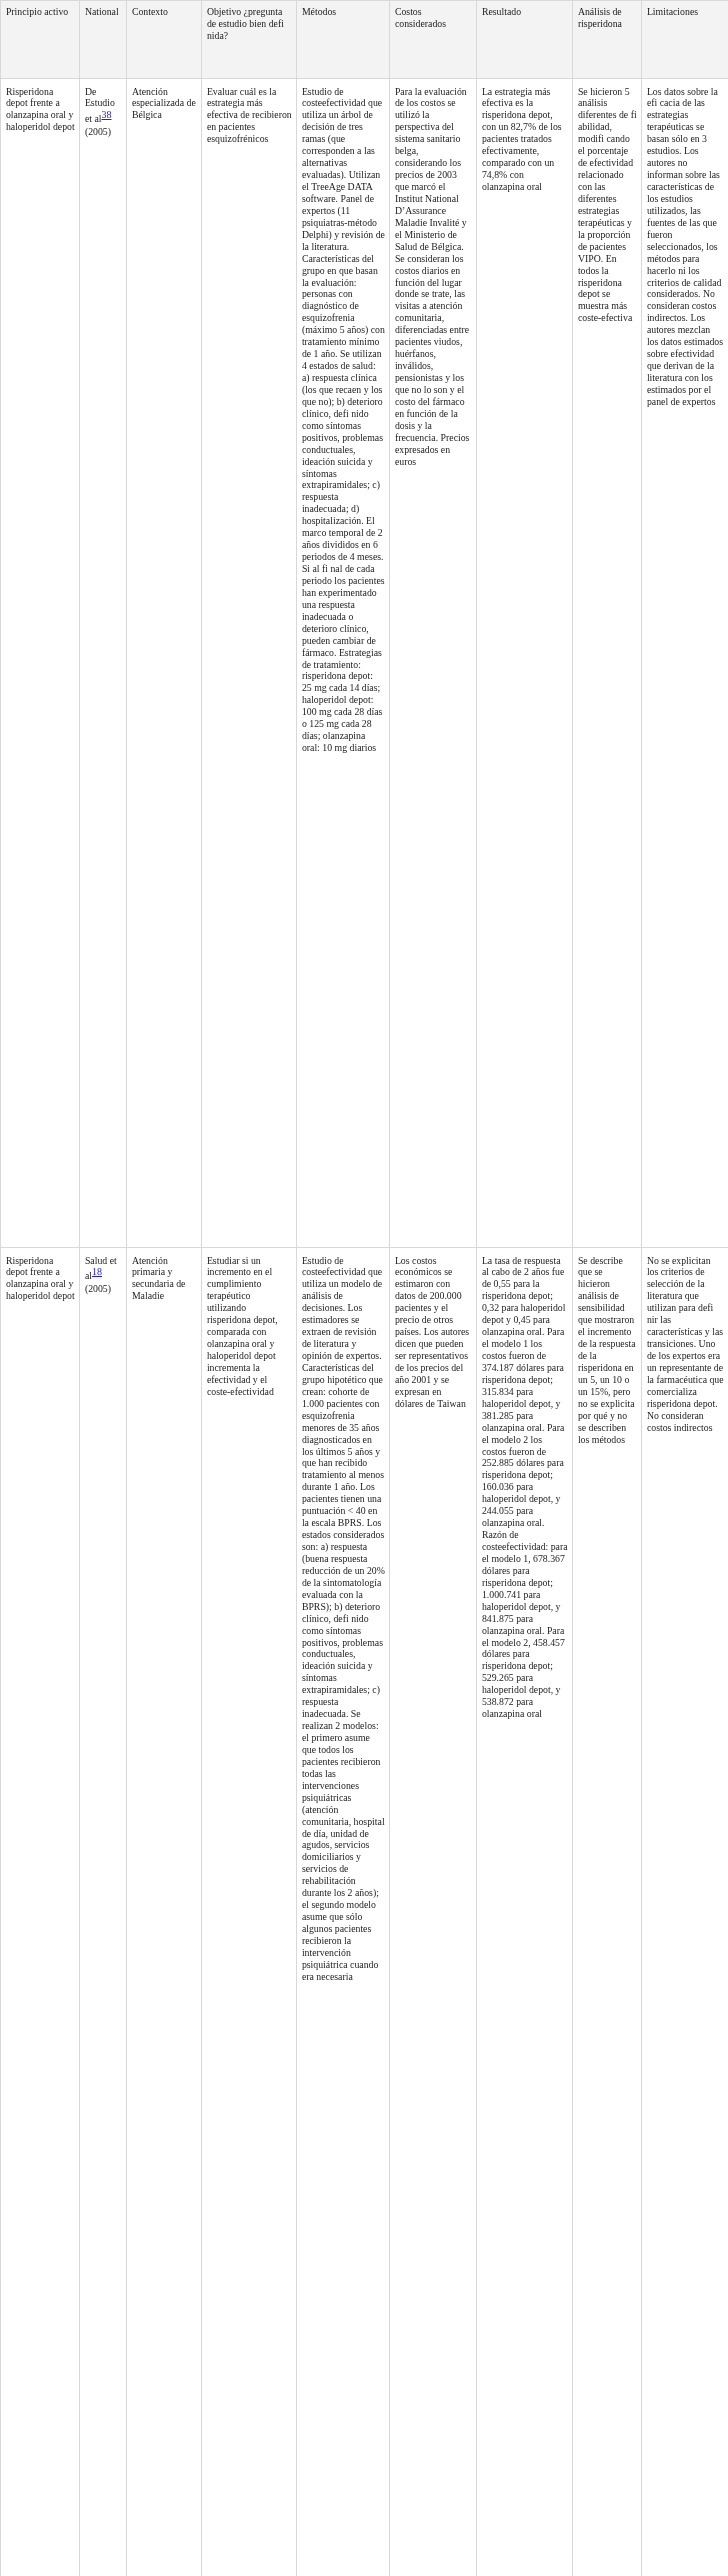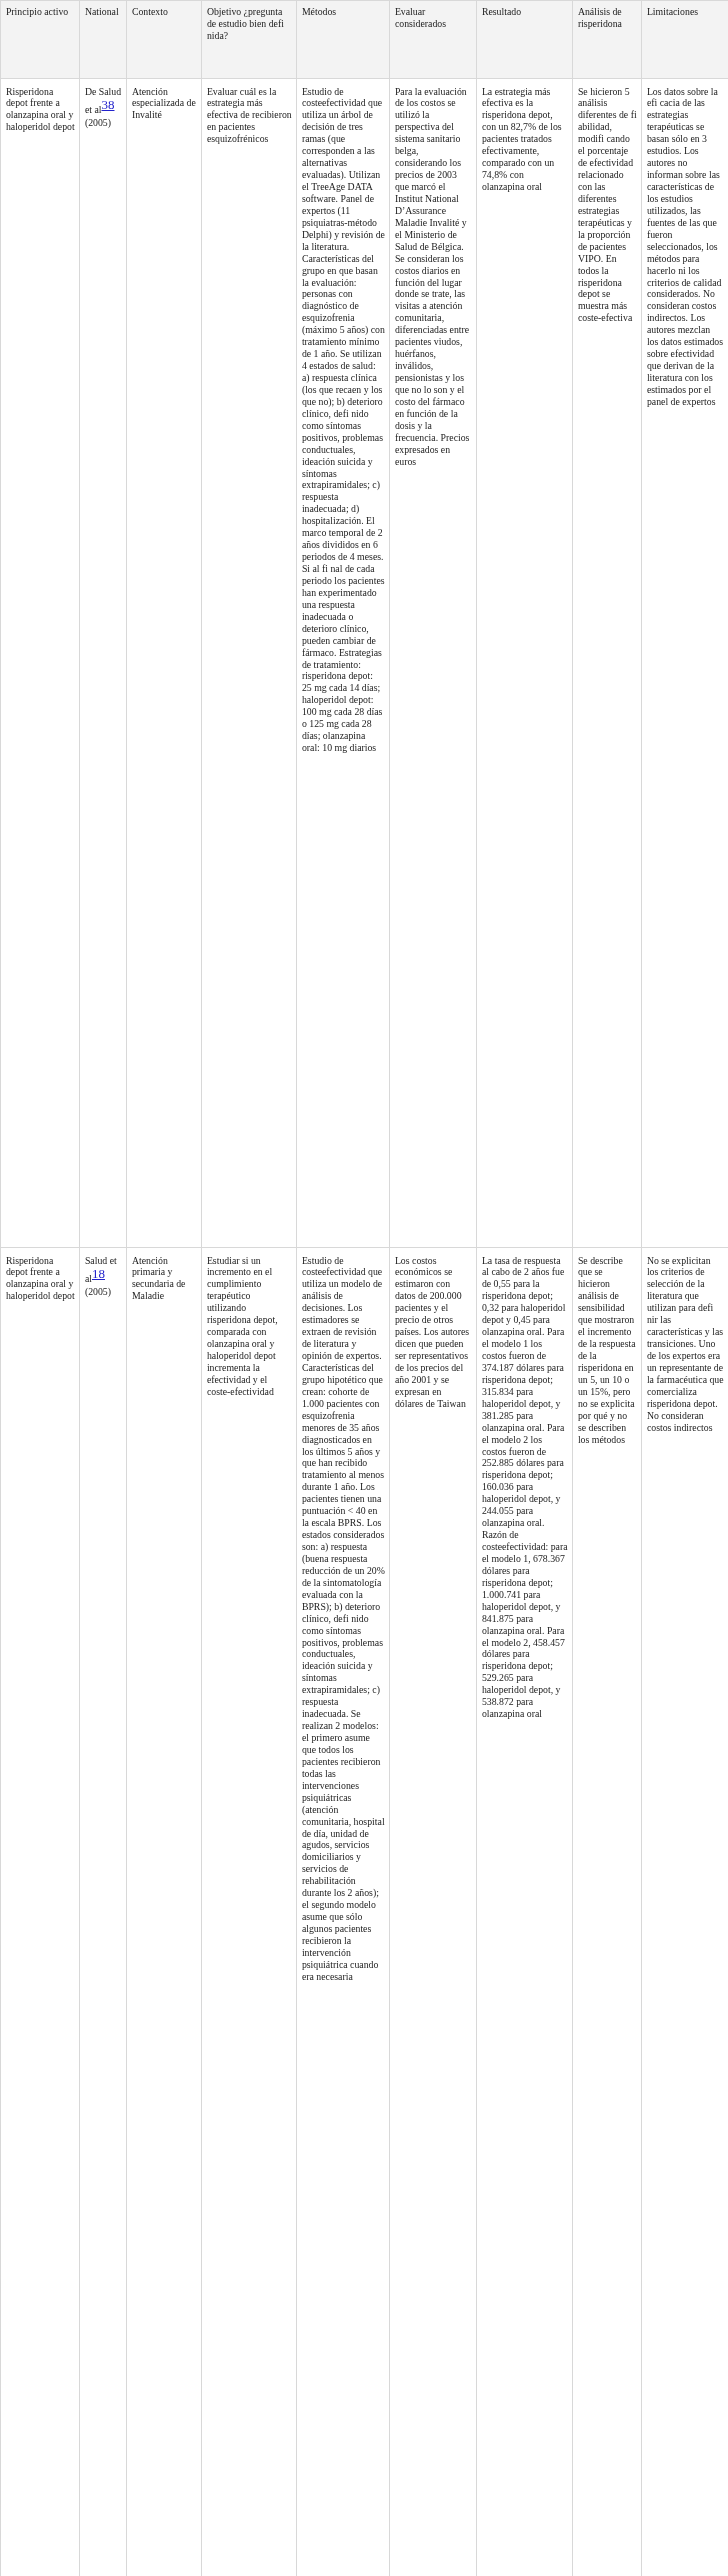--- a/index.html
+++ b/index.html
@@ -28,21 +28,21 @@
   .review-table thead th {
     background: #f3f3f3;
     font-weight: normal;
     padding-top: 4.9px;
   }
   .review-table thead tr { height: 78px; }
   .review-table tr.row-1 { height: 1169px; }
   .review-table tr.row-2 { height: 1330px; }
   sup a {
     color: #2222cc;
-    font-size: 13px;
+    font-size: 10px;
   }
 </style>
 </head>
 <body>
 
 <table class="review-table">
   <colgroup>
     <col style="width:79px">
     <col style="width:47px">
     <col style="width:75px">
@@ -53,31 +53,31 @@
     <col style="width:69px">
     <col style="width:87px">
   </colgroup>
   <thead>
     <tr>
       <th>Principio activo</th>
       <th>National</th>
       <th>Contexto</th>
       <th>Objetivo ¿pregunta de estudio bien defi nida?</th>
       <th>Métodos</th>
-      <th>Evaluar considerados</th>
+      <th>Costos considerados</th>
       <th>Resultado</th>
       <th>Análisis de risperidona</th>
       <th>Limitaciones</th>
     </tr>
   </thead>
   <tbody>
     <tr class="row-1">
       <td>Risperidona depot frente a olanzapina oral y haloperidol depot</td>
-      <td><span>De Salud et al</span><sup><a href="#">38</a></sup> <span>(2005)</span></td>
-      <td>Atención especializada de Invalité</td>
+      <td><span>De Estudio et al</span><sup><a href="#">38</a></sup> <span>(2005)</span></td>
+      <td>Atención especializada de Bélgica</td>
       <td>Evaluar cuál es la estrategia más efectiva de recibieron en pacientes esquizofrénicos</td>
       <td>Estudio de costeefectividad que utiliza un árbol de decisión de tres ramas (que corresponden a las alternativas evaluadas). Utilizan el TreeAge DATA software. Panel de expertos (11 psiquiatras-método Delphi) y revisión de la literatura. Características del grupo en que basan la evaluación: personas con diagnóstico de esquizofrenia (máximo 5 años) con tratamiento mínimo de 1 año. Se utilizan 4 estados de salud: a) respuesta clínica (los que recaen y los que no); b) deterioro clínico, defi nido como síntomas positivos, problemas conductuales, ideación suicida y síntomas extrapiramidales; c) respuesta inadecuada; d) hospitalización. El marco temporal de 2 años divididos en 6 periodos de 4 meses. Si al fi nal de cada periodo los pacientes han experimentado una respuesta inadecuada o deterioro clínico, pueden cambiar de fármaco. Estrategias de tratamiento: risperidona depot: 25 mg cada 14 días; haloperidol depot: 100 mg cada 28 días o 125 mg cada 28 días; olanzapina oral: 10 mg diarios</td>
       <td>Para la evaluación de los costos se utilizó la perspectiva del sistema sanitario belga, considerando los precios de 2003 que marcó el Institut National D’Assurance Maladie Invalité y el Ministerio de Salud de Bélgica. Se consideran los costos diarios en función del lugar donde se trate, las visitas a atención comunitaria, diferenciadas entre pacientes viudos, huérfanos, inválidos, pensionistas y los que no lo son y el costo del fármaco en función de la dosis y la frecuencia. Precios expresados en euros</td>
       <td>La estrategia más efectiva es la risperidona depot, con un 82,7% de los pacientes tratados efectivamente, comparado con un 74,8% con olanzapina oral</td>
       <td>Se hicieron 5 análisis diferentes de fi abilidad, modifi cando el porcentaje de efectividad relacionado con las diferentes estrategias terapéuticas y la proporción de pacientes VIPO. En todos la risperidona depot se muestra más coste-efectiva</td>
       <td>Los datos sobre la efi cacia de las estrategias terapéuticas se basan sólo en 3 estudios. Los autores no informan sobre las características de los estudios utilizados, las fuentes de las que fueron seleccionados, los métodos para hacerlo ni los criterios de calidad considerados. No consideran costos indirectos. Los autores mezclan los datos estimados sobre efectividad que derivan de la literatura con los estimados por el panel de expertos</td>
     </tr>
     <tr class="row-2">
       <td>Risperidona depot frente a olanzapina oral y haloperidol depot</td>
       <td><span>Salud et al</span><sup><a href="#">18</a></sup> <span>(2005)</span></td>

